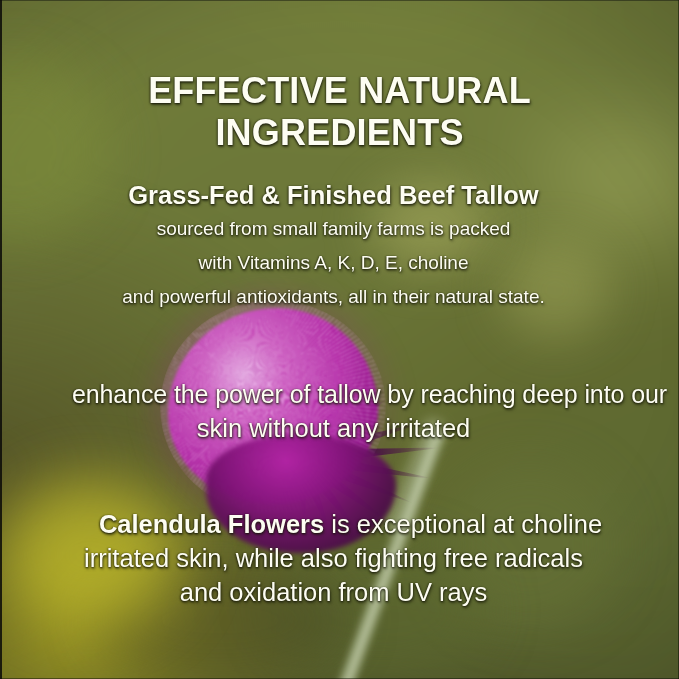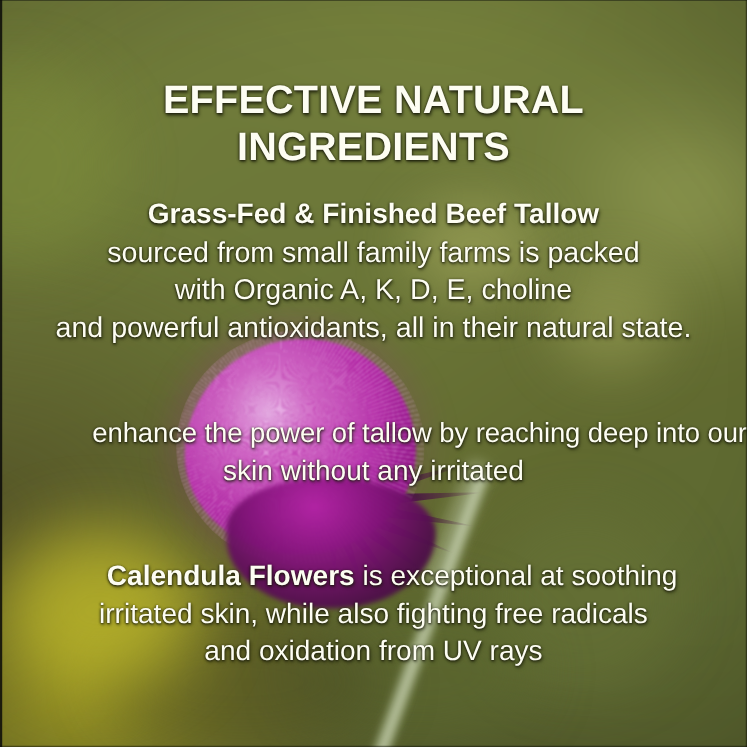--- a/index.html
+++ b/index.html
@@ -214,24 +214,24 @@
     left: 0; right: 0;
     top: 70px;
     font-size: 36px;
     font-weight: bold;
     line-height: 42px;
     letter-spacing: 0.2px;
   }
 
   .block {
     position: absolute;
-    left: 0; right: 0;
+    left: 0; right: 12px;
   }
   .block .line {
-    font-size: 26px;
+    font-size: 19px;
     line-height: 34px;
     font-weight: normal;
   }
   .block .line.bold {
     font-weight: bold;
     font-size: 25.5px;
   }
   b.inline-bold { font-weight: bold; margin-left: 34px; }
 
   #block-tallow { top: 178px; }
@@ -288,31 +288,31 @@
   <div class="content">
 
     <div class="title">
       <div class="txt">EFFECTIVE NATURAL</div>
       <div class="txt">INGREDIENTS</div>
     </div>
 
     <div class="block" id="block-tallow">
       <div class="txt line bold">Grass-Fed &amp; Finished Beef Tallow</div>
       <div class="txt line">sourced from small family farms is packed</div>
-      <div class="txt line">with Organic A, K, D, E, choline</div>
+      <div class="txt line">with Vitamins A, K, D, E, choline</div>
       <div class="txt line">and powerful antioxidants, all in their natural state.</div>
     </div>
 
     <div class="block" id="block-jojoba">
       <div class="txt line wide">enhance the power of tallow by reaching deep into our</div>
       <div class="txt line">skin without any irritated</div>
     </div>
 
     <div class="block" id="block-calendula">
-      <div class="txt line"><b class="inline-bold">Calendula Flowers</b><span> is exceptional at soothing</span></div>
+      <div class="txt line"><b class="inline-bold">Calendula Flowers</b><span> is exceptional at choline</span></div>
       <div class="txt line">irritated skin, while also fighting free radicals</div>
       <div class="txt line">and oxidation from UV rays</div>
     </div>
 
   </div>
 
   <div class="frame-edge"></div>
 </div>
 
 </body></html>

